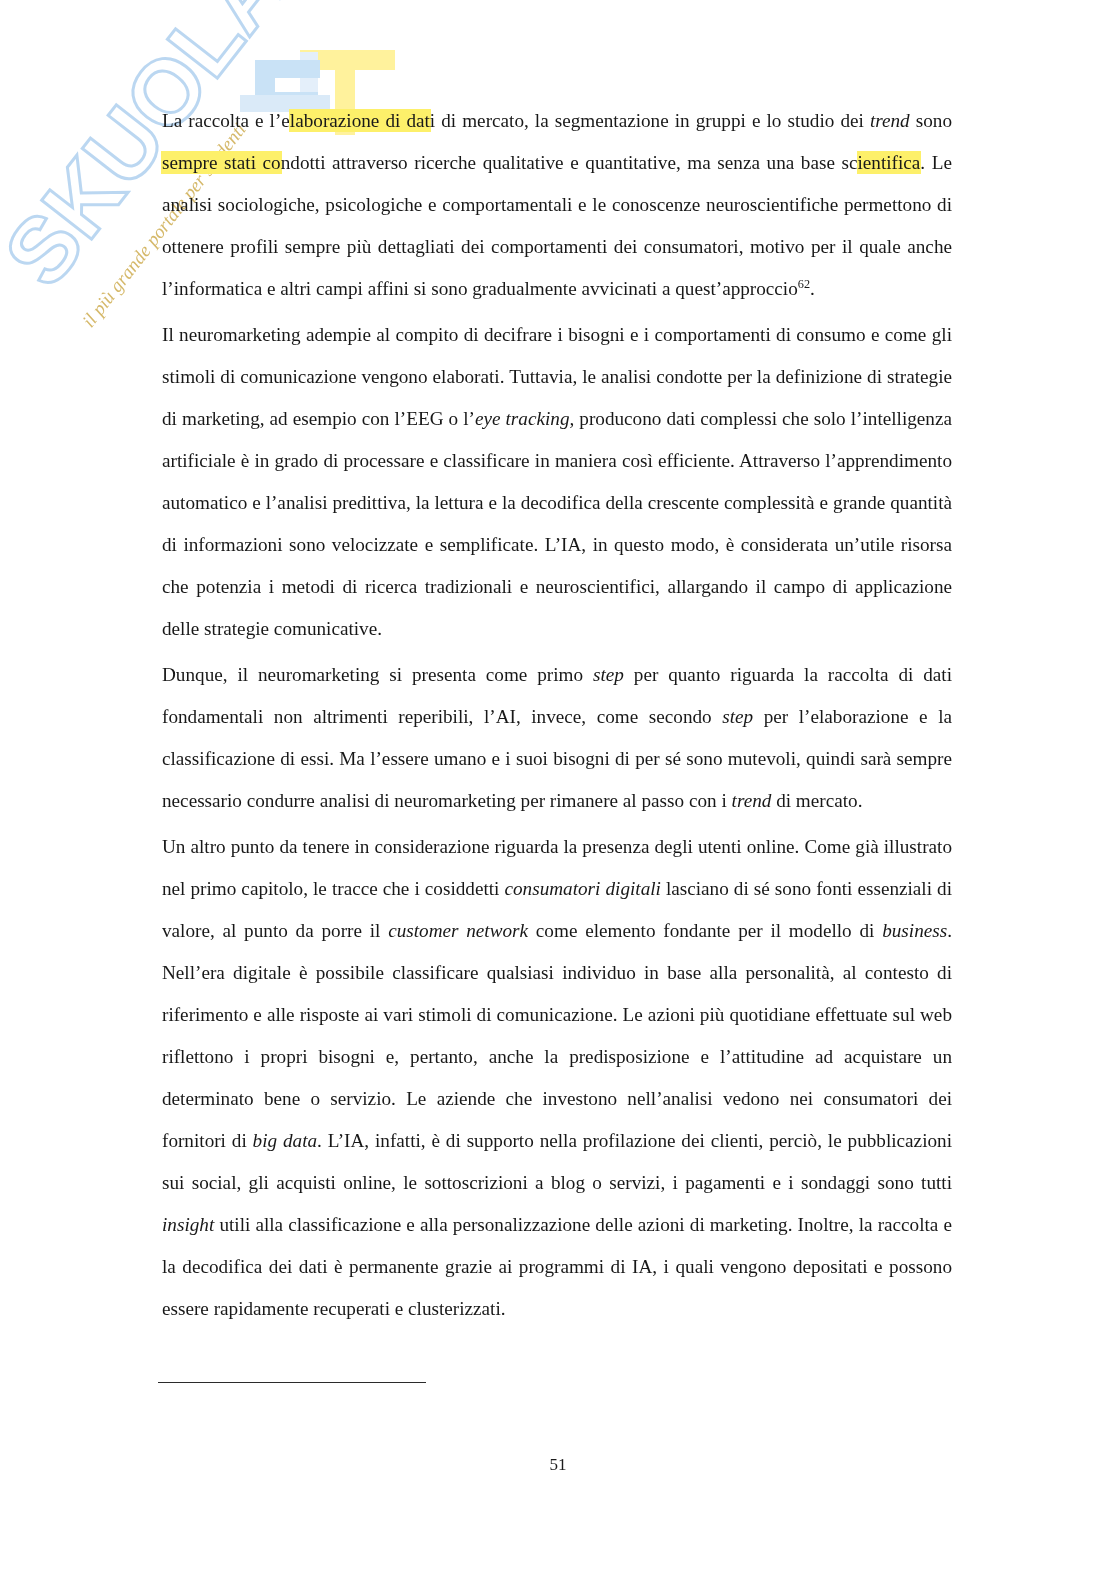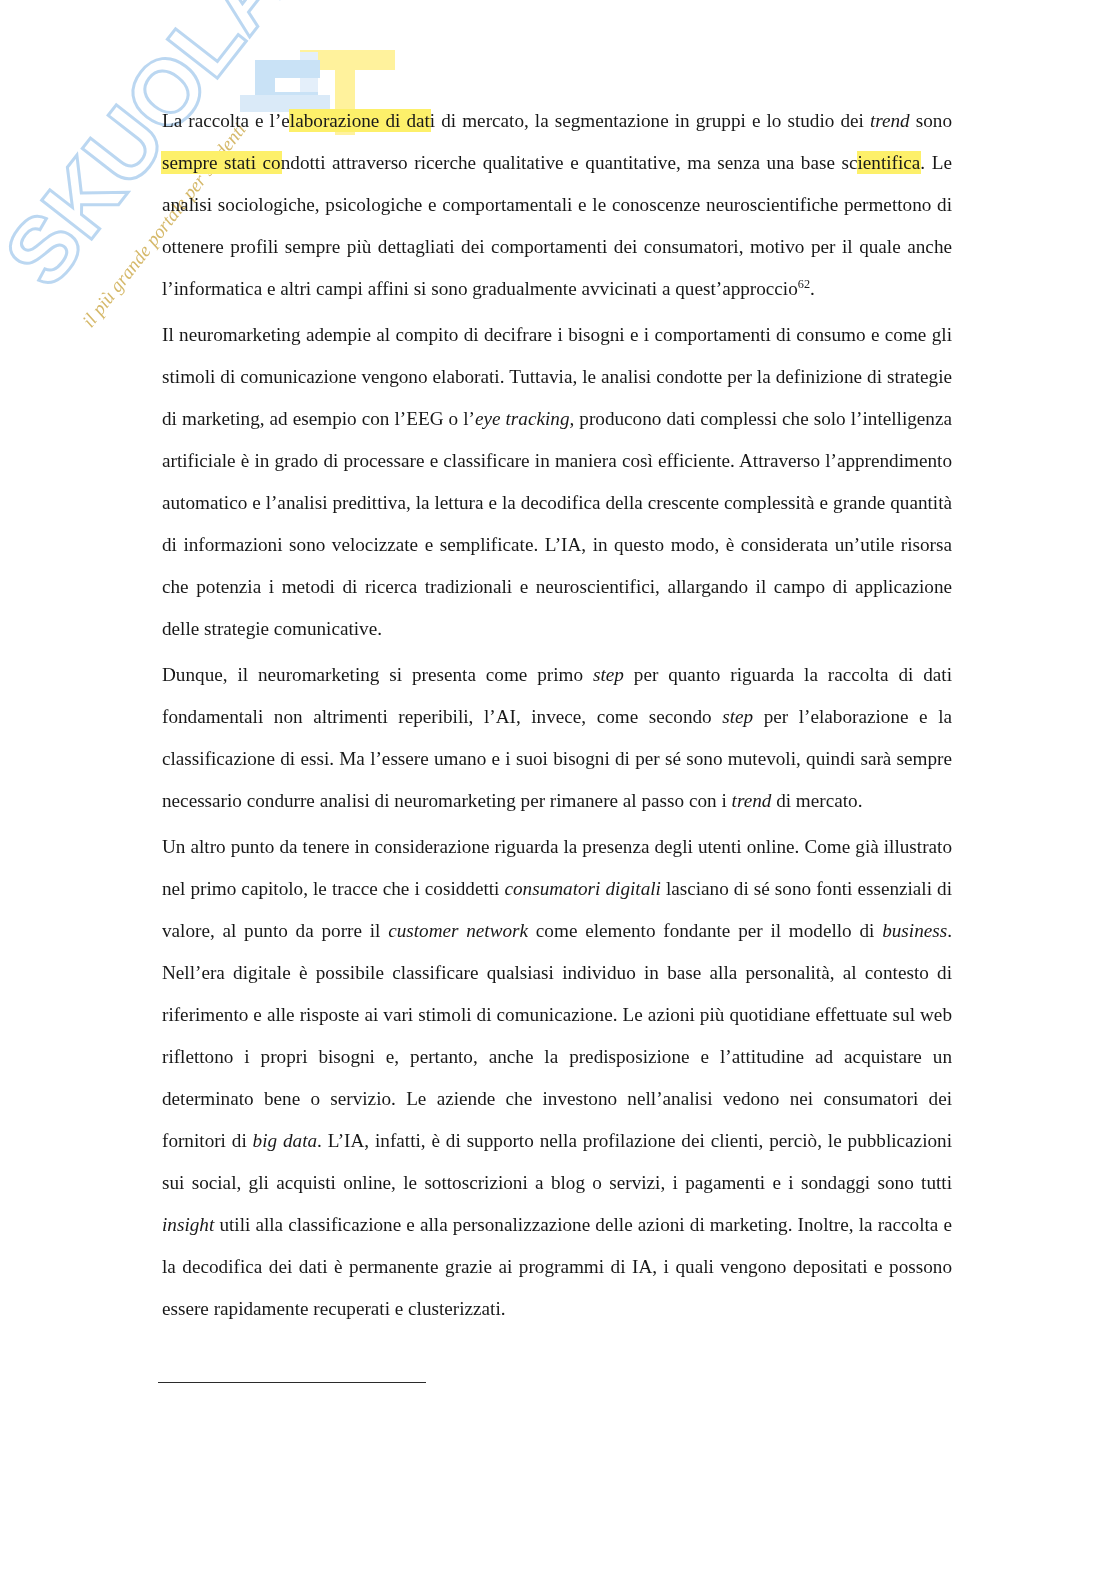--- a/index.html
+++ b/index.html
@@ -107,14 +107,15 @@
 
   <div class="body-text">
       <p class="hang"><span>La raccolta e l’e</span><span class="hl">laborazione di dat</span><span>i di mercato, la segmentazione in gruppi e lo studio dei </span><i>trend</i><span> sono </span><span class="hl">sempre stati co</span><span>ndotti attraverso ricerche qualitative e quantitative, ma senza una base sc</span><span class="hl">ientifica</span><span>. Le analisi sociologiche, psicologiche e comportamentali e le conoscenze neuroscientifiche permettono di ottenere profili sempre più dettagliati dei comportamenti dei consumatori, motivo per il quale anche l’informatica e altri campi affini si sono gradualmente avvicinati a quest’approccio</span><sup>62</sup><span>.</span></p>
       <p class="hang"><span>Il neuromarketing adempie al compito di decifrare i bisogni e i comportamenti di consumo e come gli stimoli di comunicazione vengono elaborati. Tuttavia, le analisi condotte per la definizione di strategie di marketing, ad esempio con l’EEG o l’</span><i>eye tracking,</i><span> producono dati complessi che solo l’intelligenza artificiale è in grado di processare e classificare in maniera così efficiente. Attraverso l’apprendimento automatico e l’analisi predittiva, la lettura e la decodifica della crescente complessità e grande quantità di informazioni sono velocizzate e semplificate. L’IA, in questo modo, è considerata un’utile risorsa che potenzia i metodi di ricerca tradizionali e neuroscientifici, allargando il campo di applicazione delle strategie comunicative.</span></p>
       <p class="hang"><span>Dunque, il neuromarketing si presenta come primo </span><i>step</i><span> per quanto riguarda la raccolta di dati fondamentali non altrimenti reperibili, l’AI, invece, come secondo </span><i>step</i><span> per l’elaborazione e la classificazione di essi. Ma l’essere umano e i suoi bisogni di per sé sono mutevoli, quindi sarà sempre necessario condurre analisi di neuromarketing per rimanere al passo con i </span><i>trend</i><span> di mercato.</span></p>
       <p class="hang"><span>Un altro punto da tenere in considerazione riguarda la presenza degli utenti online. Come già illustrato nel primo capitolo, le tracce che i cosiddetti </span><i>consumatori digitali</i><span> lasciano di sé sono fonti essenziali di valore, al punto da porre il </span><i>customer network</i><span> come elemento fondante per il modello di </span><i>business</i><span>. Nell’era digitale è possibile classificare qualsiasi individuo in base alla personalità, al contesto di riferimento e alle risposte ai vari stimoli di comunicazione. Le azioni più quotidiane effettuate sul web riflettono i propri bisogni e, pertanto, anche la predisposizione e l’attitudine ad acquistare un determinato bene o servizio. Le aziende che investono nell’analisi vedono nei consumatori dei fornitori di </span><i>big data</i><span>. L’IA, infatti, è di supporto nella profilazione dei clienti, perciò, le pubblicazioni sui social, gli acquisti online, le sottoscrizioni a blog o servizi, i pagamenti e i sondaggi sono tutti </span><i>insight</i><span> utili alla classificazione e alla personalizzazione delle azioni di marketing. Inoltre, la raccolta e la decodifica dei dati è permanente grazie ai programmi di IA, i quali vengono depositati e possono essere rapidamente recuperati e clusterizzati.</span></p>
     </div>
 
   <div class="footnote-rule"></div>
 
+  <div class="page-number">51</div>
 
 </div>
 
 </body></html>

